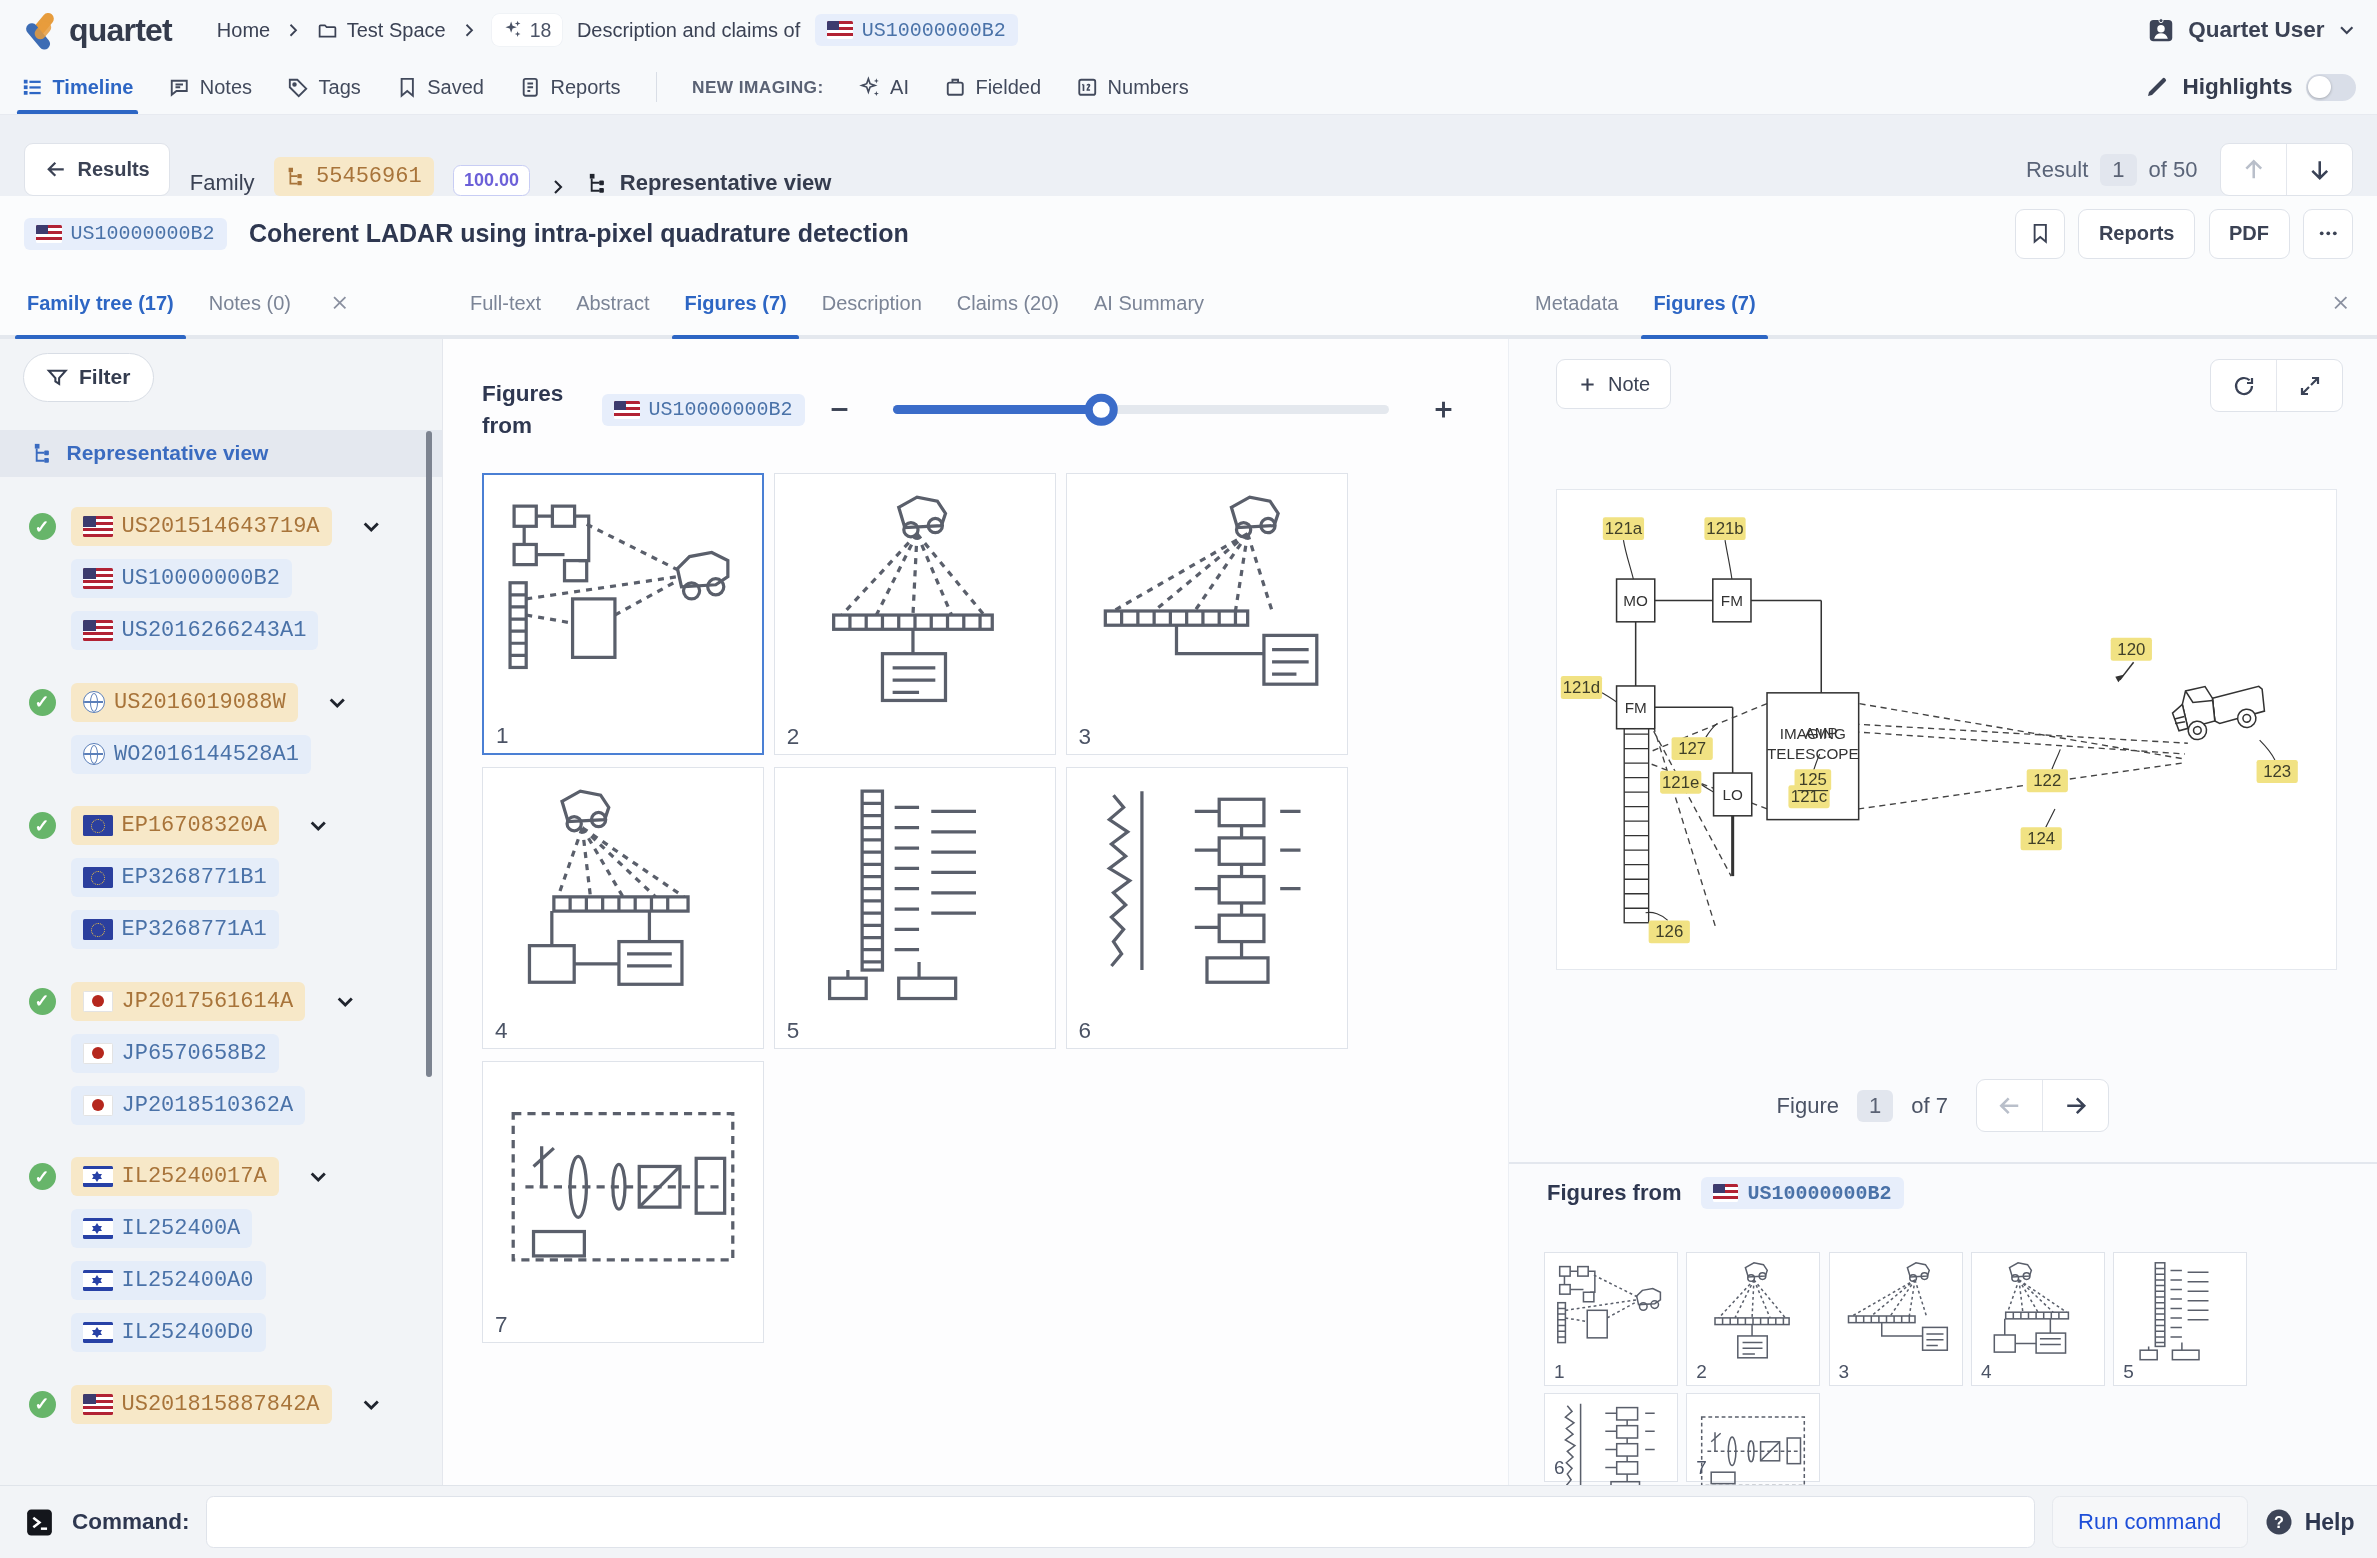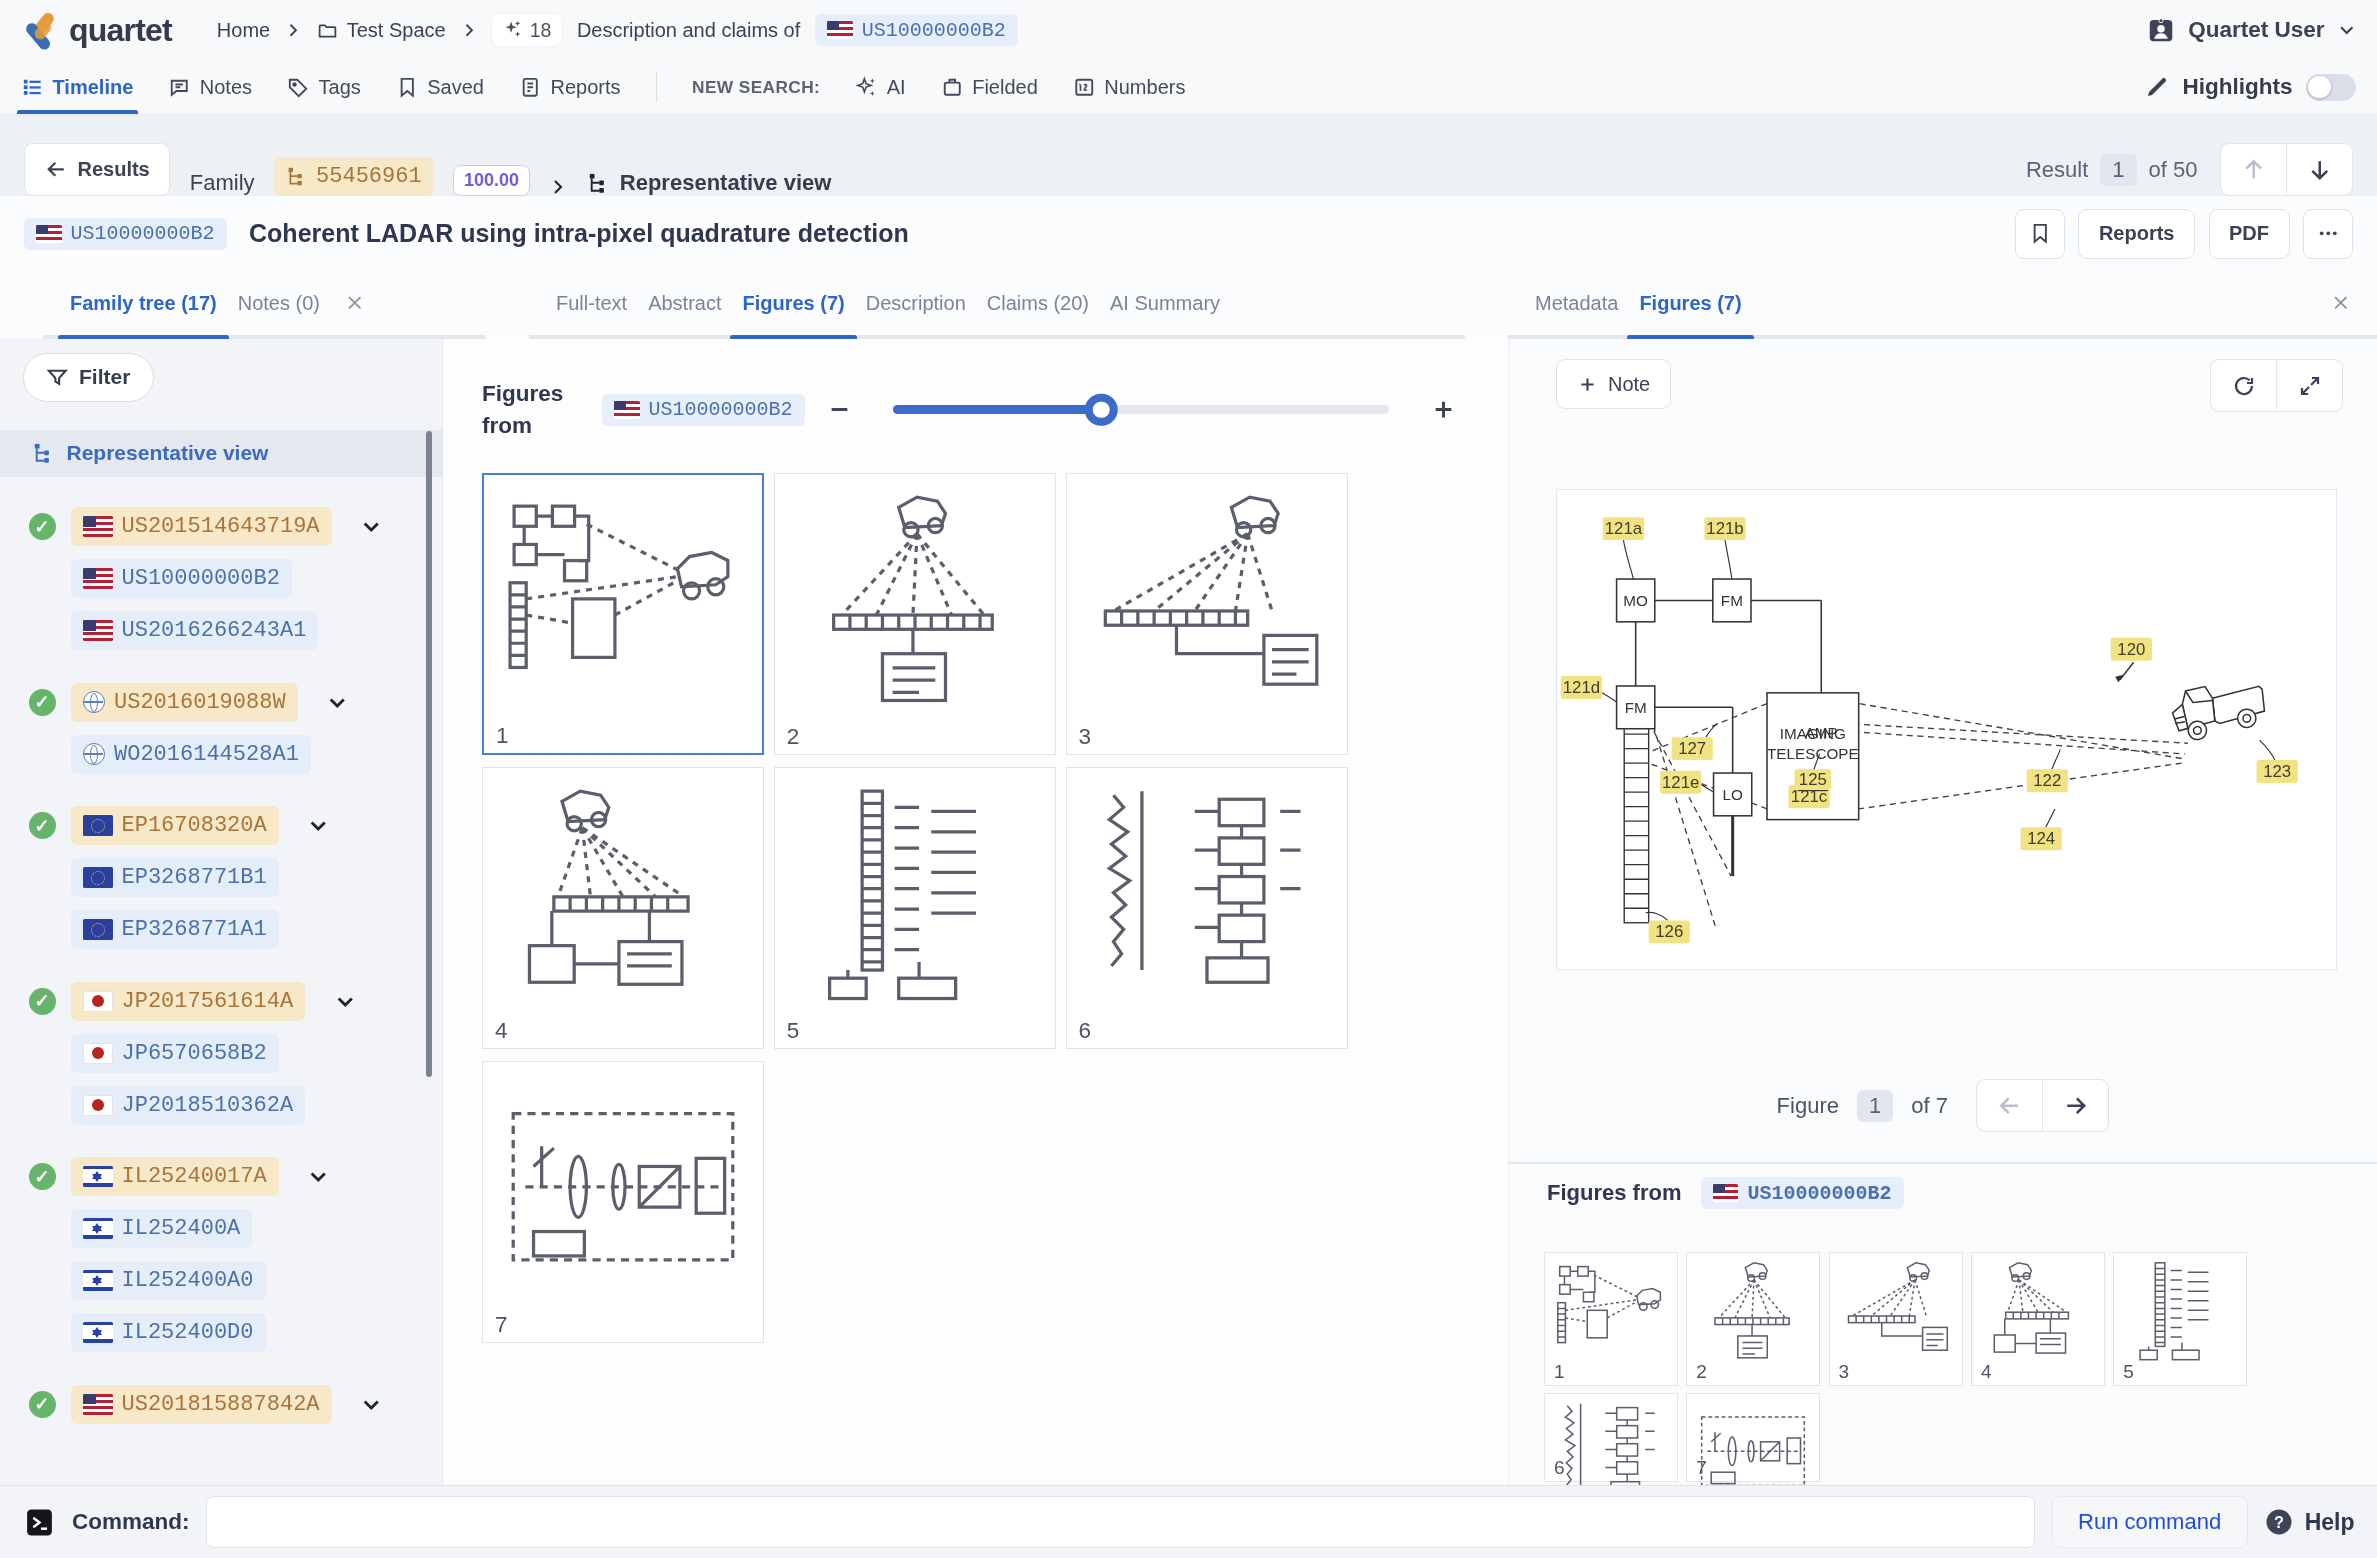--- a/index.html
+++ b/index.html
@@ -45,21 +45,21 @@
   .pairbtn>div:first-child{border-right:0.8px solid #e4e7ed;}
 
   
   .docheader{height:75px;background:#fbfcfd;display:flex;align-items:center;padding:0 24px;gap:22.5px;}
   .doc-title{font-size:25px;font-weight:bold;color:#2e3750;}
   .doc-actions{margin-left:auto;display:flex;gap:13.5px;align-items:center;}
   .sqbtn{width:50px;}
 
   
   .tabsrow{height:68px;background:#fbfcfd;display:flex;}
-  .tabset{display:flex;align-items:center;gap:21px;height:100%;padding:0 27px;border-bottom:4.5px solid #e4e8ee;box-sizing:border-box;margin-left:43px;}
+  .tabset{display:flex;align-items:center;gap:35px;height:100%;padding:0 27px;border-bottom:4.5px solid #e4e8ee;box-sizing:border-box;}
   .tabs-left{width:443px;}
   .tabs-mid{flex:1;}
   .tabs-right{width:869px;}
   .tab{font-size:20px;color:#7b8496;position:relative;white-space:nowrap;}
   .tab.active{color:#2d66c4;font-weight:bold;}
   .tab.active::after{content:"";position:absolute;left:-12px;right:-12px;bottom:-25px;height:4.5px;background:#2d66c4;border-radius:3px;}
   .closex{margin-left:4.5px;}
   .tabs-right .closex{margin-left:auto;}
 
   
@@ -322,21 +322,21 @@
       <span>Saved</span>
     </div>
     <div class="nav-item">
       <svg class="ic" width="22.5" height="22.5" viewBox="0 0 24 24" fill="none" stroke="#424a5c" stroke-width="2">
           <rect x="5" y="3" width="14" height="18" rx="2"></rect>
           <path d="M9 8h6M9 12h6M9 16h3"></path>
         </svg>
       <span>Reports</span>
     </div>
     <div class="nav-sep"></div>
-    <div class="nav-caption">NEW SEARCH:</div>
+    <div class="nav-caption">NEW IMAGING:</div>
     <div class="nav-item">
       <svg class="ic" width="22.5" height="22.5" viewBox="0 0 24 24" fill="none" stroke="#424a5c" stroke-width="1.8">
           <path d="M10 3l1.8 5.2L17 10l-5.2 1.8L10 17l-1.8-5.2L3 10l5.2-1.8z"></path>
           <path d="M18.5 2.5l.7 2 2 .7-2 .7-.7 2-.7-2-2-.7 2-.7z" fill="#424a5c" stroke="none"></path>
           <path d="M18.5 16l.7 2 2 .7-2 .7-.7 2-.7-2-2-.7 2-.7z" fill="#424a5c" stroke="none"></path>
         </svg>
       <span>AI</span>
     </div>
     <div class="nav-item">
       <svg class="ic" width="22.5" height="22.5" viewBox="0 0 24 24" fill="none" stroke="#424a5c" stroke-width="2">

